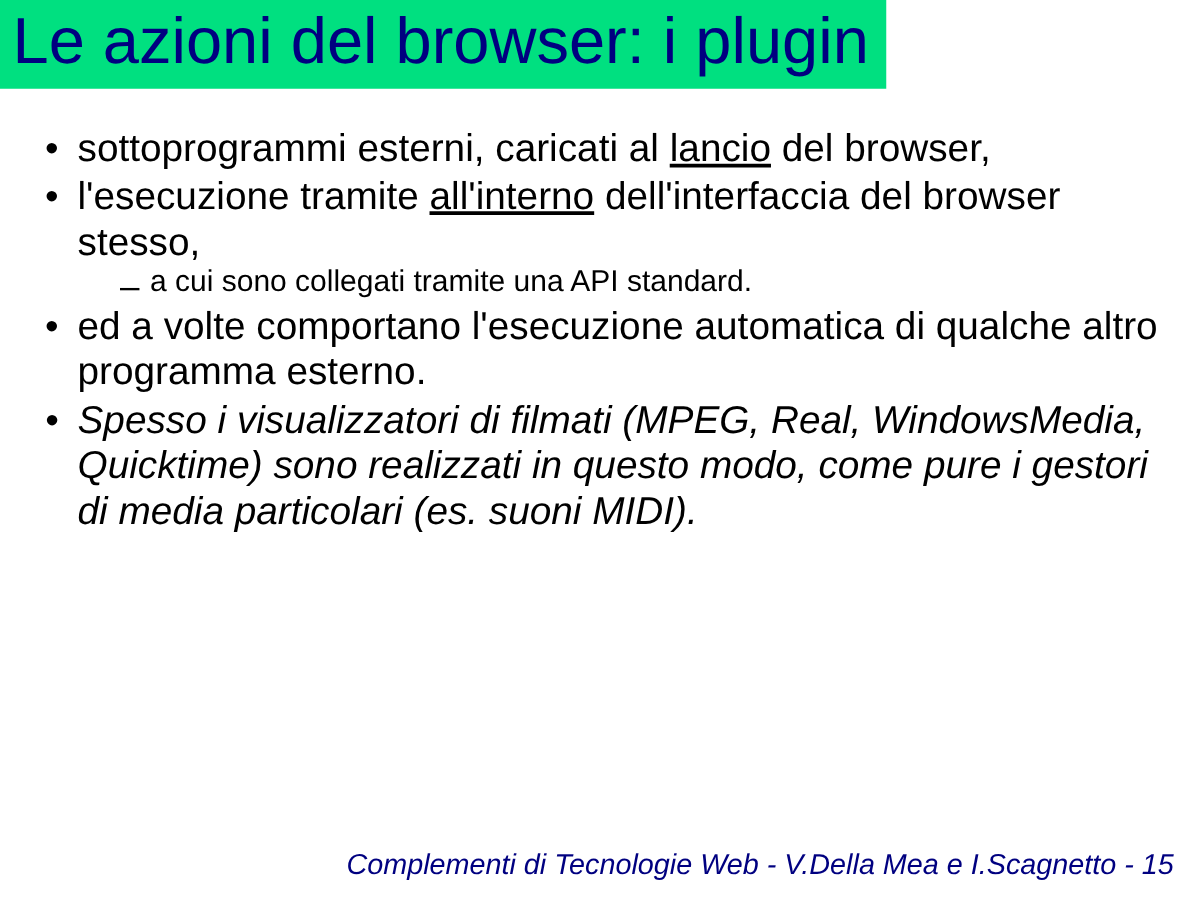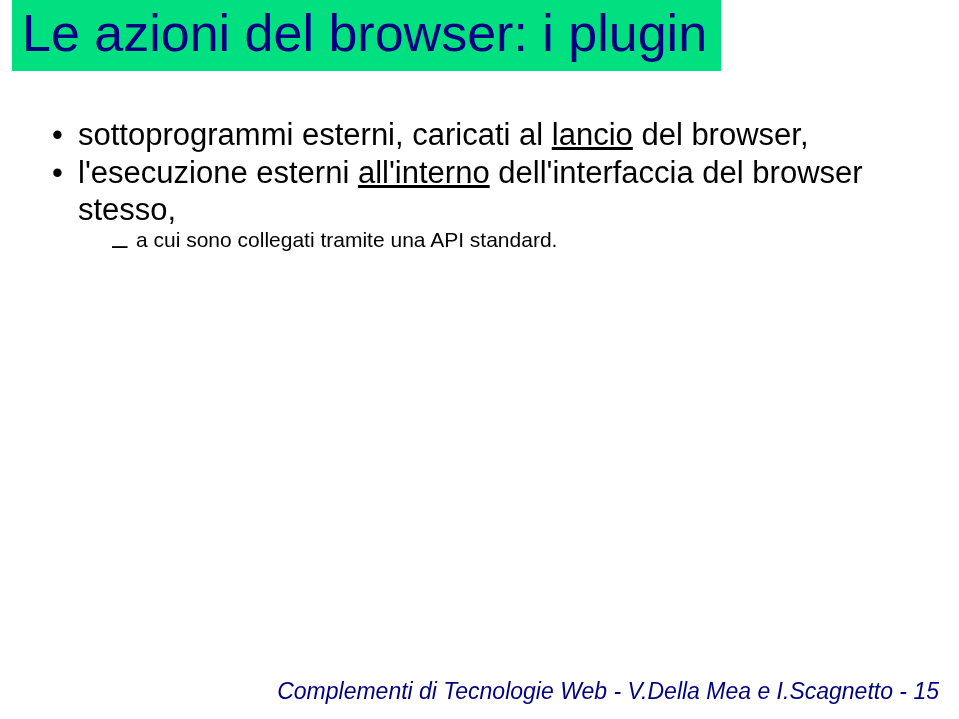--- a/index.html
+++ b/index.html
@@ -15,36 +15,36 @@
     position: relative;
     width: 959px;
     height: 719px;
     box-sizing: border-box;
   }
   .title-box {
     background: #00e080;
     padding: 6px 14px 10px 10px;
     display: inline-block;
     margin-top: 0;
-    margin-left: 12px;
+    margin-left: 0;
   }
   .title {
     font-size: 52px;
     color: #000080;
     font-weight: normal;
     line-height: 1.05;
     white-space: nowrap;
   }
   .content {
     padding: 30px 30px 0 34px;
   }
   ul.bullets {
     list-style: none;
     padding: 0;
-    margin: 16px;
+    margin: 0;
   }
   ul.bullets > li {
     position: relative;
     padding-left: 28px;
     font-size: 31px;
     line-height: 1.18;
     color: #000000;
     margin-bottom: 2px;
   }
   ul.bullets > li::before {
@@ -56,21 +56,21 @@
     color: #000000;
   }
   ul.sub {
     list-style: none;
     padding: 0;
     margin: 0 0 0 34px;
   }
   ul.sub > li {
     position: relative;
     padding-left: 24px;
-    font-size: 21px;
+    font-size: 24px;
     line-height: 1.18;
     color: #000000;
   }
   ul.sub > li::before {
     content: "–";
     position: absolute;
     left: 0;
     top: 0;
     font-size: 28px;
     color: #000000;
@@ -100,28 +100,30 @@
   </div>
 
   <div class="content">
     <ul class="bullets">
 
       <li>
         <span>sottoprogrammi esterni, caricati al </span><span class="under">lancio</span><span> del browser,</span>
       </li>
 
       <li>
-        <span>l'esecuzione esterni </span><span class="under">all'interno</span><span> dell'interfaccia del browser stesso,</span>
+        <span>l'esecuzione tramite </span><span class="under">all'interno</span><span> dell'interfaccia del browser stesso,</span>
         <ul class="sub">
           <li>a cui sono collegati tramite una API standard.</li>
         </ul>
       </li>
 
 
+      <li>ed a volte comportano l'esecuzione automatica di qualche altro programma esterno.</li>
 
+      <li class="em blue">Spesso i visualizzatori di filmati (MPEG, Real, WindowsMedia, Quicktime) sono realizzati in questo modo, come pure  i gestori di media particolari (es. suoni MIDI).</li>
 
     </ul>
   </div>
 
   <div class="footer">
     <span>Complementi di Tecnologie Web - V.Della Mea e I.Scagnetto - </span><span class="pagenum">15</span>
   </div>
 
 </div>
 

